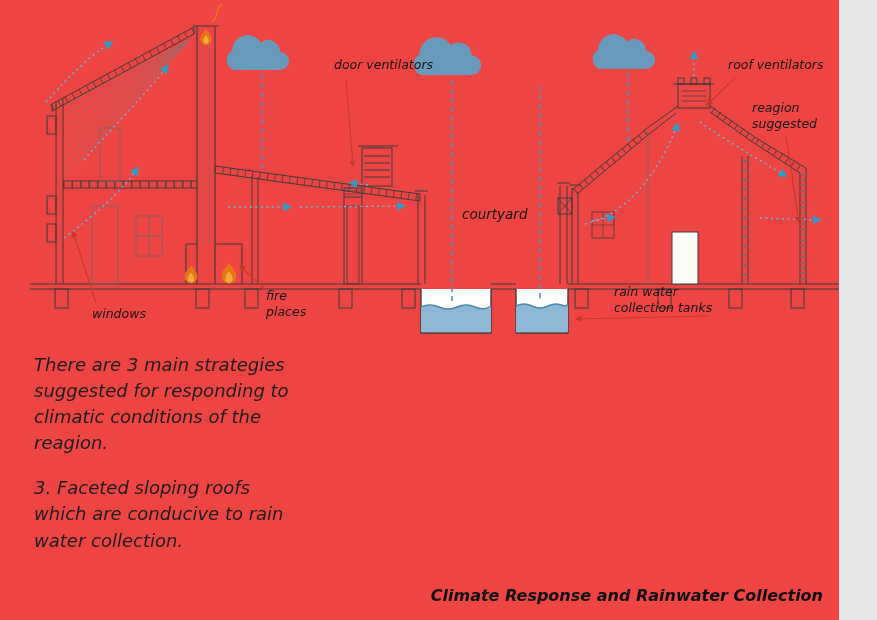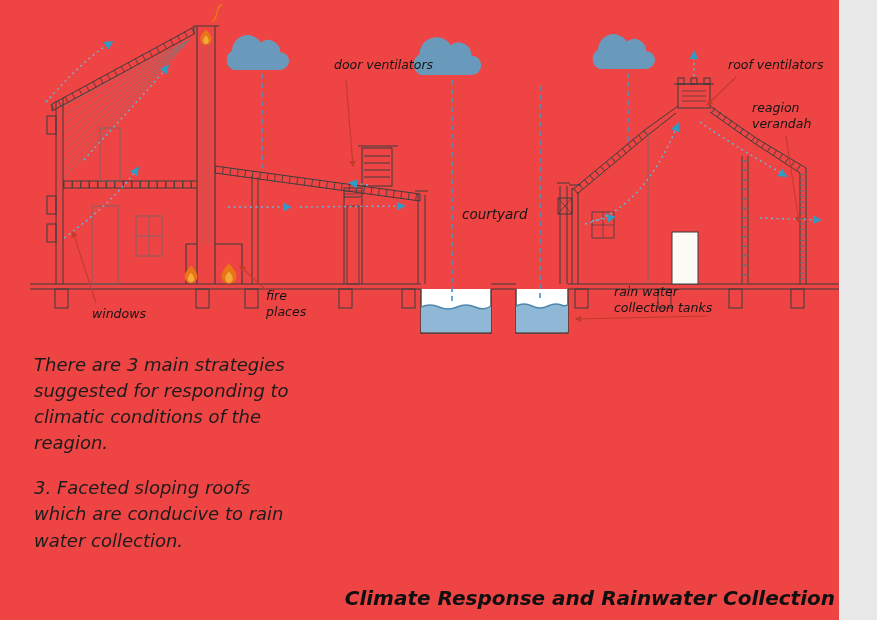--- a/index.html
+++ b/index.html
@@ -13,22 +13,22 @@
     line-height:1.25;white-space:nowrap;
   }
   .lbl span{display:block;}
   .lbl-courtyard{font-size:13.5px;}
   .notes{
     position:absolute;left:34px;top:352px;width:262px;font-style:italic;
     font-size:18px;color:#1c1c1c;line-height:1.45;
   }
   .notes p{margin:0 0 19px 0;}
   .title{
-    position:absolute;right:4px;top:586px;font-style:italic;font-weight:bold;
-    font-size:20px;color:#101010;white-space:nowrap;text-align:center;
+    position:absolute;right:16px;top:586px;font-style:italic;font-weight:bold;
+    font-size:16px;color:#101010;white-space:nowrap;text-align:center;
   }
 </style>
 </head>
 <body>
 
 <div class="canvas">
 
   <svg class="diagram-svg" width="877" height="345" viewBox="0 0 877 345">
     <defs>
       <marker id="arrB" viewBox="0 0 10 10" refX="8" refY="5" markerWidth="6.5" markerHeight="6.5" orient="auto-start-reverse">
@@ -222,21 +222,21 @@
   </svg>
 
   <div class="lbl" style="left:334px;top:57px">
     <span>door ventilators</span>
   </div>
   <div class="lbl" style="left:728px;top:57px">
     <span>roof ventilators</span>
   </div>
   <div class="lbl" style="left:752px;top:100px">
     <span>reagion</span>
-    <span>verandah</span>
+    <span>suggested</span>
   </div>
   <div class="lbl lbl-courtyard" style="left:462px;top:206px">
     <span>courtyard</span>
   </div>
   <div class="lbl" style="left:92px;top:306px">
     <span>windows</span>
   </div>
   <div class="lbl" style="left:266px;top:288px">
     <span>fire</span>
     <span>places</span>

